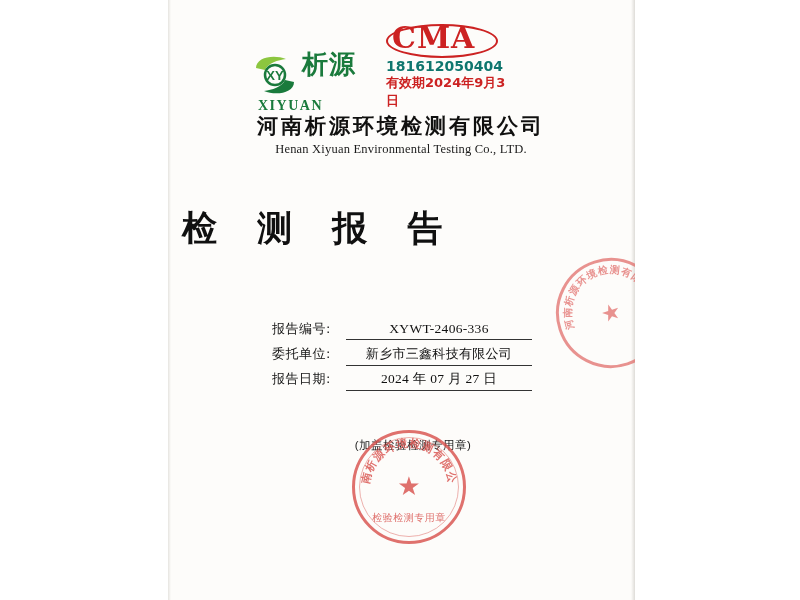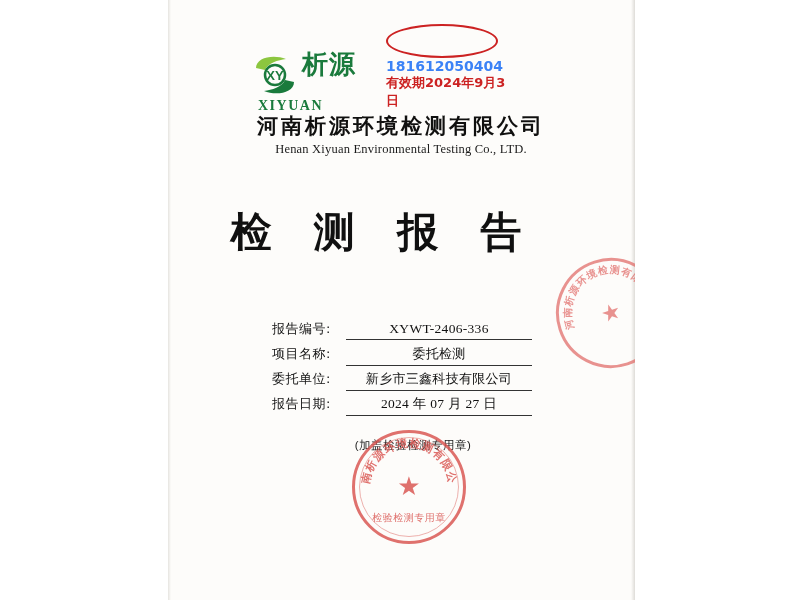--- a/index.html
+++ b/index.html
@@ -119,21 +119,21 @@
     border-radius: 50%;
     box-sizing: border-box;
   }
   .cma-num {
     position: absolute;
     left: 0;
     top: 36px;
     font-family: "DejaVu Sans", sans-serif;
     font-size: 14px;
     font-weight: bold;
-    color: #3b82f6;
+    color: #0f766e;
     letter-spacing: 0px;
   }
   .cma-valid {
     position: absolute;
     left: 0;
     top: 52px;
     font-family: "DejaVu Sans", sans-serif;
     font-size: 13px;
     font-weight: bold;
     color: #cc2222;
@@ -161,23 +161,23 @@
     font-size: 12.5px;
     color: #1a1a1a;
     letter-spacing: 0.2px;
   }
 
   .doc-title {
     position: absolute;
     left: 168px;
     top: 205px;
     width: 416px;
-    text-align: center;
+    text-align: left;
     font-family: "DejaVu Serif", serif;
-    font-size: 41px;
+    font-size: 35px;
     font-weight: bold;
     color: #101010;
     letter-spacing: 14px;
     text-indent: 14px;
   }
 
   
   .fields {
     position: absolute;
     left: 272px;
@@ -334,37 +334,34 @@
       <path d="M42 30 C42 41, 24 44, 12 39 C20 38, 30 35, 33 28 Z" fill="#1a7a3c"></path>
       <circle cx="23" cy="23" r="10" fill="none" stroke="#1a7a3c" stroke-width="2.5"></circle>
       <text x="23" y="28" text-anchor="middle" font-family="Liberation Sans, sans-serif" font-size="13" font-weight="bold" fill="#1a7a3c">XY</text>
     </svg>
     <div class="logo-text">析源</div>
     <div class="logo-sub">XIYUAN</div>
   </div>
 
   <div class="cma-block">
     <div class="cma-oval"></div>
+    <div class="cma-letters" style="padding-left:6px;">CMA</div>
     <div class="cma-num">181612050404</div>
     <div class="cma-valid">有效期2024年9月3日</div>
   </div>
 
   <div class="company-cn">河南析源环境检测有限公司</div>
   <div class="company-en">Henan Xiyuan Environmental Testing Co., LTD.</div>
 
   <div class="doc-title">检 测 报 告</div>
 
   <div class="fields">
     <div class="field-row">
       <div class="field-label">报告编号:</div>
       <div class="field-value">XYWT-2406-336</div>
-    </div>
-    <div class="field-row">
-      <div class="field-label">项目名称:</div>
-      <div class="field-value cn">委托检测</div>
     </div>
     <div class="field-row">
       <div class="field-label">委托单位:</div>
       <div class="field-value cn">新乡市三鑫科技有限公司</div>
     </div>
     <div class="field-row">
       <div class="field-label">报告日期:</div>
       <div class="field-value">2024 年 07 月 27 日</div>
     </div>
   </div>

